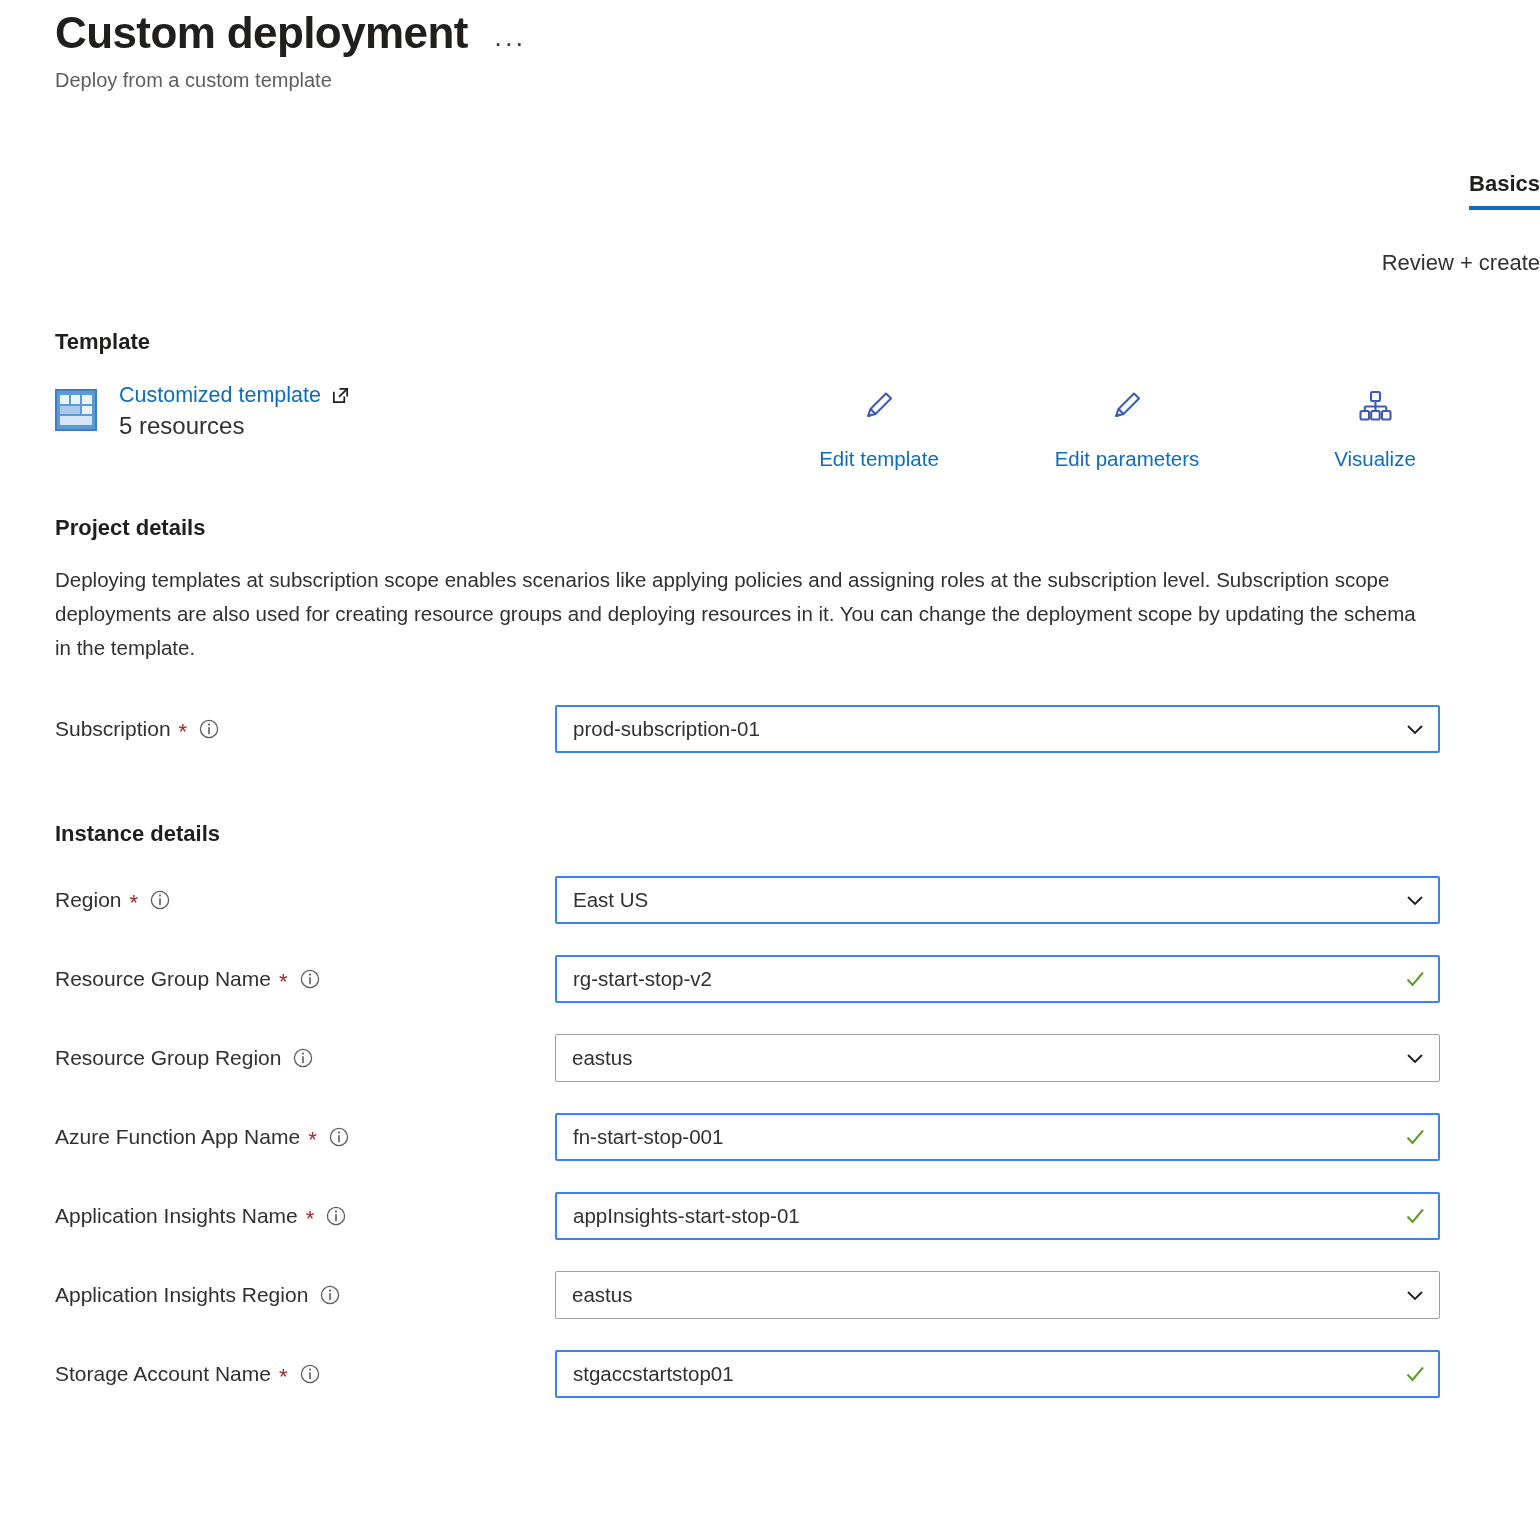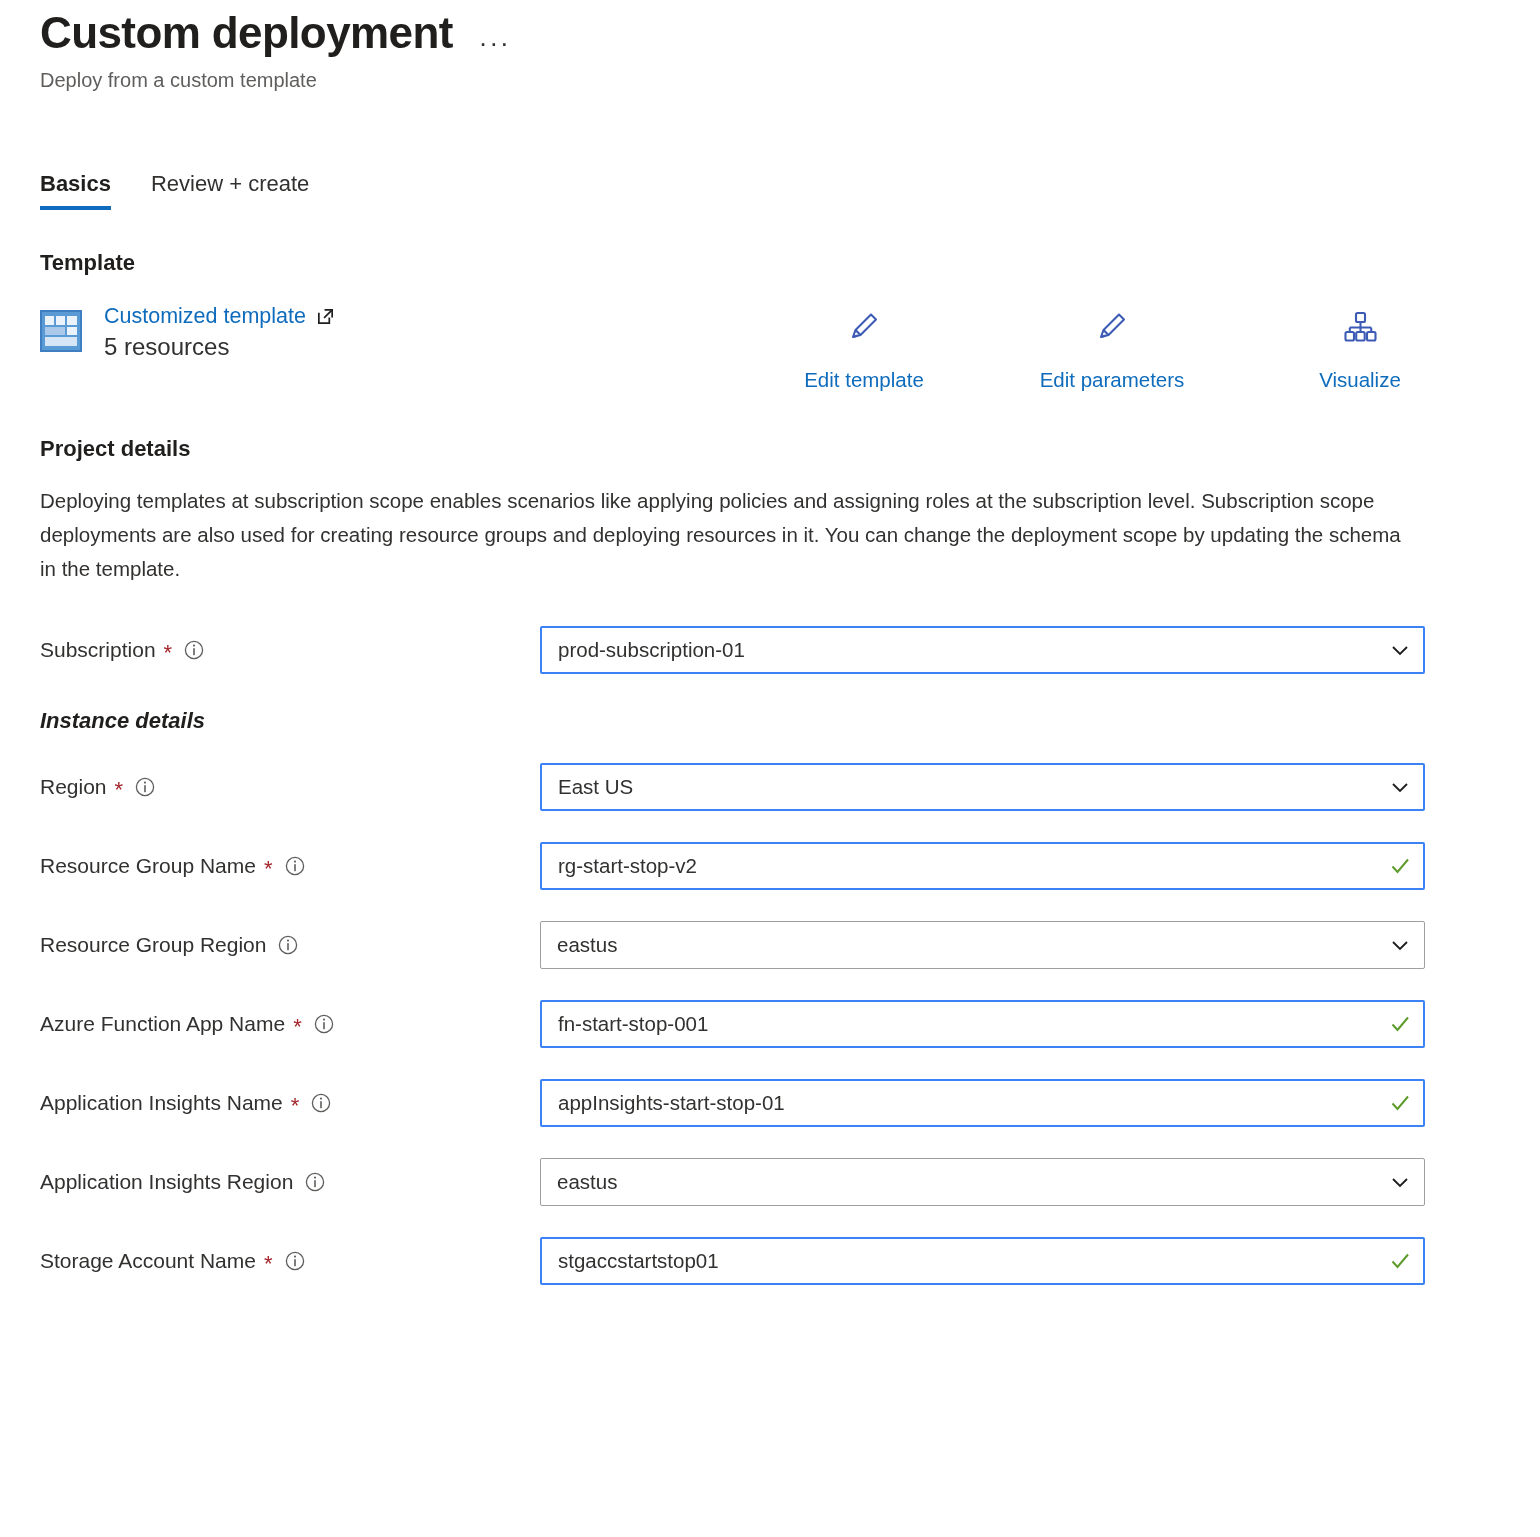--- a/index.html
+++ b/index.html
@@ -4,21 +4,21 @@
 <style>
   * { box-sizing: border-box; }
   html, body {
     margin: 0; padding: 0;
     width: 1540px; height: 1537px;
     background: #ffffff;
     font-family: "Liberation Sans", sans-serif;
     color: #1b1a19;
     overflow: hidden;
   }
-  .page { position: relative; width: 1540px; height: 1124px; padding: 0 0 0 40px; }
+  .page { position: relative; width: 1540px; height: 1124px; padding: 0 0 0 55px; }
 
   
   .header { padding-top: 8px; }
   .title-row { display: flex; align-items: flex-start; gap: 26px; }
   .page-title {
     font-size: 44px;
     font-weight: 600;
     letter-spacing: -0.6px;
     line-height: 1.15;
     color: #201f1e;
@@ -39,20 +39,21 @@
     margin-top: 8px;
     line-height: 1.3;
   }
 
   
   .tabs {
     display: flex;
     gap: 40px;
     margin-top: 78px;
     align-items: flex-end;
+    flex-direction: column;
   }
   .tab {
     font-size: 22px;
     color: #323130;
     padding-bottom: 13px;
     position: relative;
     cursor: pointer;
     white-space: nowrap;
   }
   .tab.active { font-weight: 600; color: #201f1e; }
@@ -275,21 +276,21 @@
         <input type="text" readonly="" value="prod-subscription-01" style="">
         <span class="trailing clickable">
           <svg viewBox="0 0 22 22" width="22" height="22">
             <path d="M4 8 L11 15 L18 8" fill="none" stroke="#201f1e" stroke-width="1.9"></path>
           </svg>
         </span>
       </div>
     </div>
   </div>
 
-  <div class="section-title" style="margin-top:18px;font-style:italic;">Instance details</div>
+  <div class="section-title" style="margin-top:52px;">Instance details</div>
 
   <div class="form" style="margin-top:14px;">
 
     <div class="field-row">
       <div class="field-label">
         <span>Region</span>
         <span class="req">*</span>
         <span class="info-icon">
           <svg viewBox="0 0 20 20" width="20" height="20">
               <circle cx="10" cy="10" r="8.6" fill="none" stroke="#605e5c" stroke-width="1.3"></circle>

